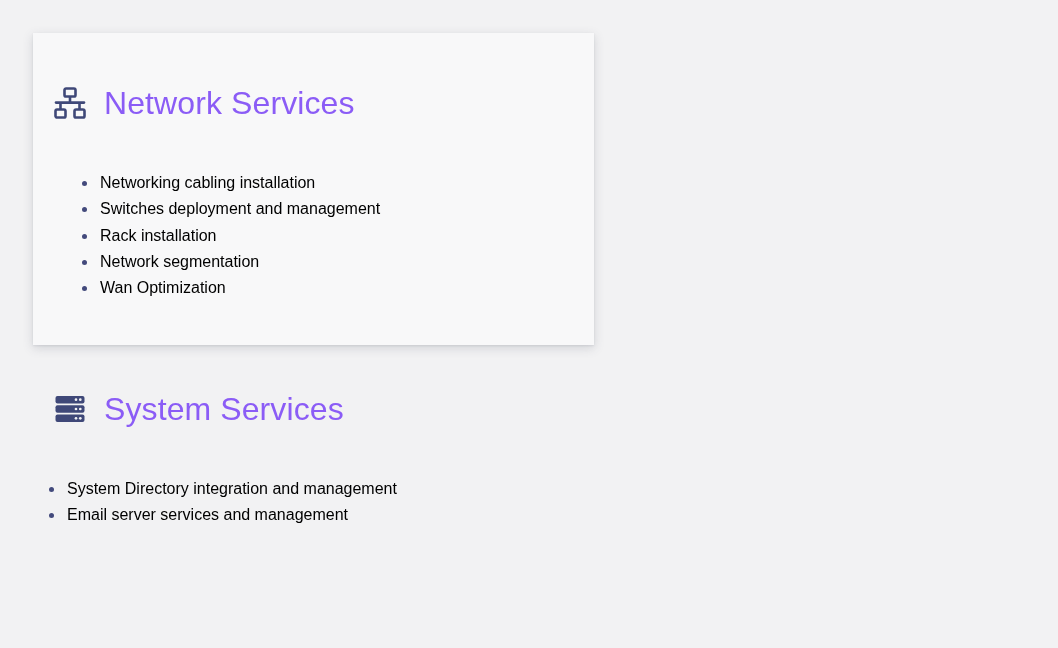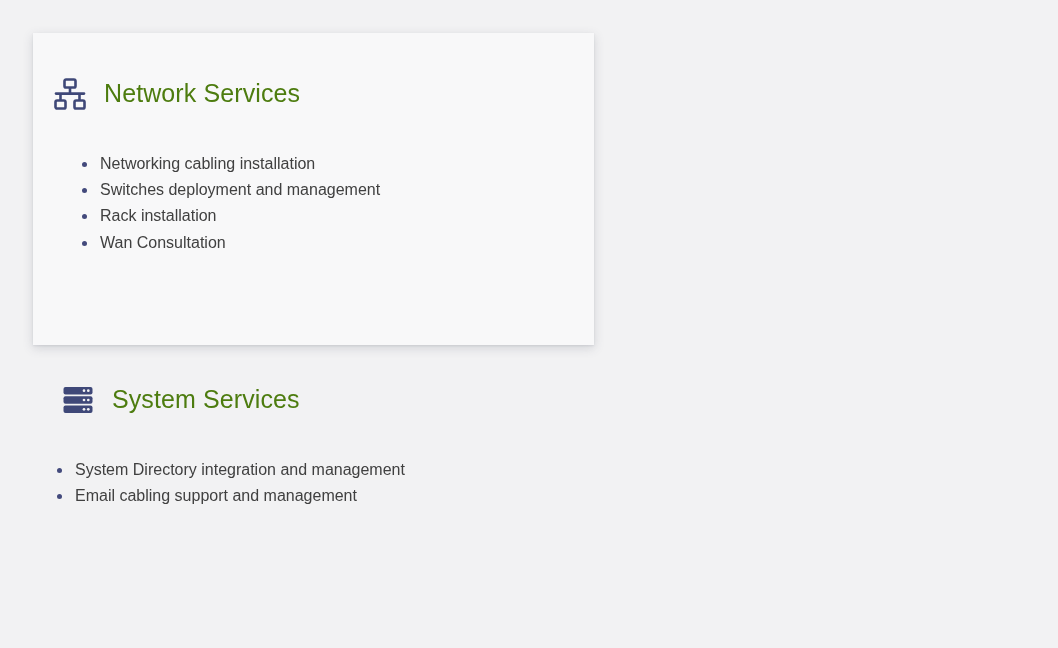--- a/index.html
+++ b/index.html
@@ -37,21 +37,20 @@
     background: #f8f8f9;
     margin: 33px 0 0 33px;
     width: 561px;
     height: 312px;
     box-shadow: 0 3px 10px rgba(60, 64, 90, 0.18),
                 0 1px 2px rgba(60, 64, 90, 0.10);
   }
 
   .panel--plain {
     background: transparent;
-    padding-left: 8px;
   }
 
   .panel-header {
     display: flex;
     align-items: center;
     gap: 16px;
   }
 
   .panel--card .panel-header {
     padding: 26px 0 0 19px;
@@ -62,44 +61,44 @@
   .panel-r2c2 .panel-header { padding: 20px 0 0 612px; }
 
   .panel-icon {
     width: 36px;
     height: 36px;
     flex: 0 0 36px;
     display: block;
   }
 
   .panel-title {
-    font-size: 25px;
+    font-size: 32px;
     font-weight: 400;
-    color: #4d7c0f;
+    color: #8b5cf6;
     letter-spacing: 0.1px;
     line-height: 1.1;
     white-space: nowrap;
   }
 
   .service-list {
     list-style: none;
     margin: 0;
     padding: 0;
   }
 
   .panel--card .service-list { padding: 23px 0 0 48px; }
   .panel-r1c2 .service-list  { padding: 23px 0 0 640px; }
   .panel-r2c1 .service-list  { padding: 23px 0 0 48px; }
   .panel-r2c2 .service-list  { padding: 23px 0 0 640px; }
 
   .service-list li {
     position: relative;
     font-size: 16px;
     line-height: 26.2px;
-    color: #404040;
+    color: #000000;
     padding-left: 19px;
     white-space: nowrap;
   }
 
   .service-list li::before {
     content: "";
     position: absolute;
     left: 1px;
     top: 11px;
     width: 5px;
@@ -125,21 +124,22 @@
           <line x1="8.5" y1="17.6" x2="8.5" y2="24.5" stroke="#3f4878" stroke-width="2.6"></line>
           <line x1="27.5" y1="17.6" x2="27.5" y2="24.5" stroke="#3f4878" stroke-width="2.6"></line>
         </svg>
       </span>
       <h2 class="panel-title">Network Services</h2>
     </div>
     <ul class="service-list">
       <li>Networking cabling installation</li>
       <li>Switches deployment and management</li>
       <li>Rack installation</li>
-      <li>Wan Consultation</li>
+      <li>Network segmentation</li>
+      <li>Wan Optimization</li>
     </ul>
   </section>
 
   <section class="panel panel--plain panel-r1c2">
     <div class="panel-header">
       
       
     </div>
     <ul class="service-list">
       
@@ -162,21 +162,21 @@
           <circle cx="24" cy="18" r="1.35" fill="#f2f2f3"></circle>
           <circle cx="28.3" cy="18" r="1.35" fill="#f2f2f3"></circle>
           <circle cx="24" cy="27.3" r="1.35" fill="#f2f2f3"></circle>
           <circle cx="28.3" cy="27.3" r="1.35" fill="#f2f2f3"></circle>
         </svg>
       </span>
       <h2 class="panel-title">System Services</h2>
     </div>
     <ul class="service-list">
       <li>System Directory integration and management</li>
-      <li>Email cabling support and management</li>
+      <li>Email server services and management</li>
     </ul>
   </section>
 
   <section class="panel panel--plain panel-r2c2">
     <div class="panel-header">
       
       
     </div>
     <ul class="service-list">
       

